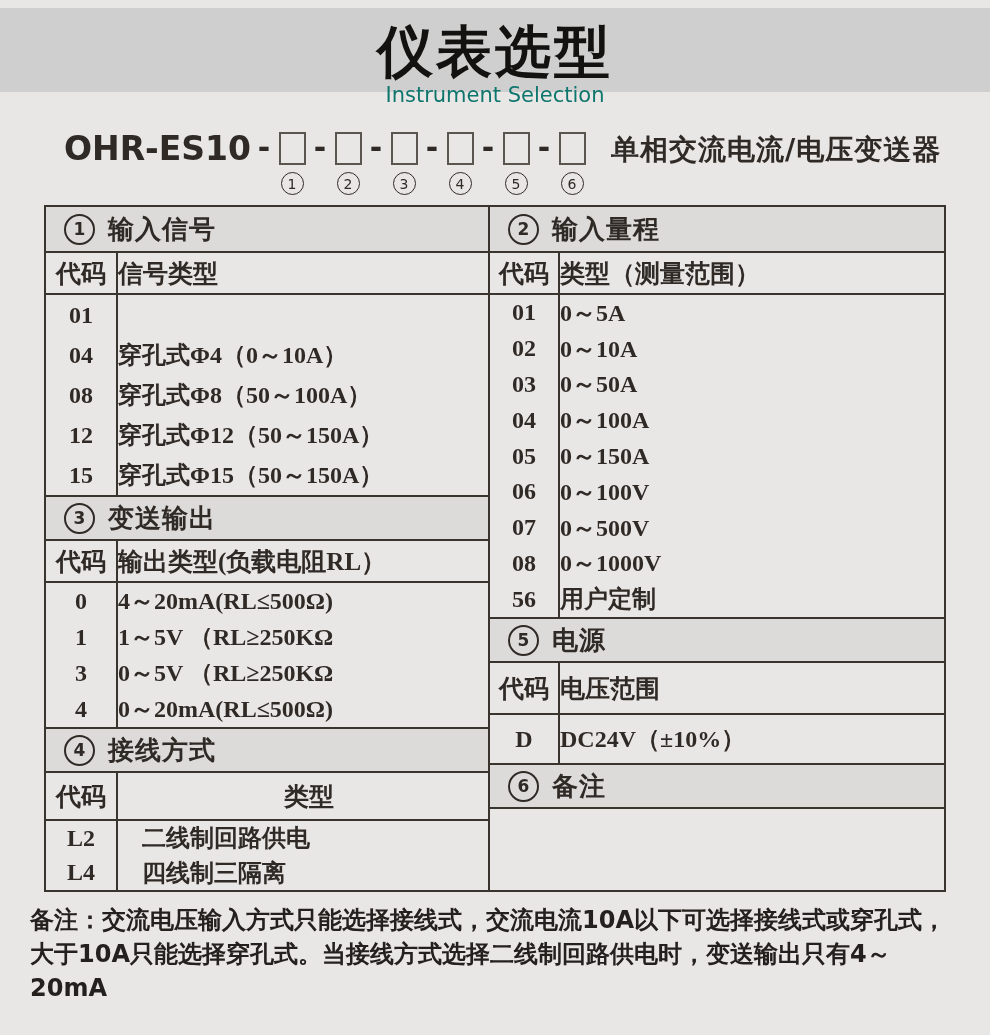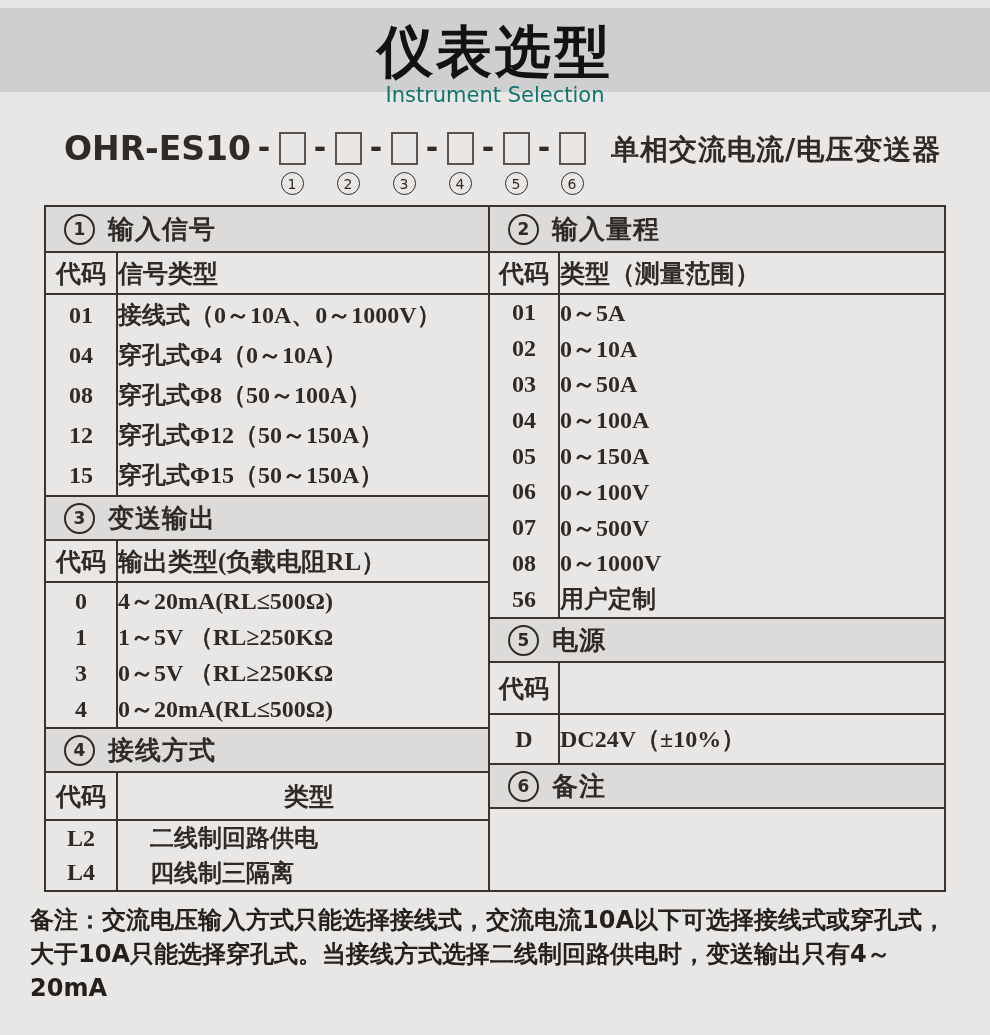--- a/index.html
+++ b/index.html
@@ -50,21 +50,21 @@
   .ttype{flex:1;display:flex;align-items:center;font-weight:700;box-sizing:border-box;}
   .hdr-center .ttype{justify-content:center;padding-left:12px;}
 
   .sec-body{display:flex;flex-direction:column;flex:none;font-size:24px;}
   .sec-body .trow{flex:1;}
 
   .body-input-signal{height:200px;}
   .body-output{height:144px;}
   .hdr-wiring{height:48px;}
   .body-wiring{flex:1;}
-  .body-wiring .ttype{padding-left:32px;text-align:right;}
+  .body-wiring .ttype{padding-left:24px;text-align:right;}
   .body-input-range{height:322px;}
   .hdr-power{height:52px;}
   .body-power{height:48px;}
   .body-remark{flex:1;padding:10px 0 0 17px;font-size:25px;font-weight:700;}
 
   
   .footnote{margin:11px 30px 0 30px;font-size:24px;font-weight:700;line-height:34px;color:#24201d;}
 </style>
 </head>
 <body>
@@ -121,21 +121,20 @@
           </span>
         <span class="bt">输入信号</span>
       </div>
       <div class="sec-header">
         <div class="tcode">代码</div>
         <div class="ttype">信号类型</div>
       </div>
       <div class="sec-body body-input-signal">
         <div class="trow">
           <div class="tcode">01</div>
-          <div class="ttype">接线式（0～10A、0～1000V）</div>
         </div>
         <div class="trow">
           <div class="tcode">04</div>
           <div class="ttype">穿孔式Φ4（0～10A）</div>
         </div>
         <div class="trow">
           <div class="tcode">08</div>
           <div class="ttype">穿孔式Φ8（50～100A）</div>
         </div>
         <div class="trow">
@@ -251,20 +250,21 @@
       </div>
 
       <div class="banner">
         <span class="circ">
             <i>5</i>
           </span>
         <span class="bt">电源</span>
       </div>
       <div class="sec-header hdr-power">
         <div class="tcode">代码</div>
+        <div class="ttype">电压范围</div>
       </div>
       <div class="sec-body body-power">
         <div class="trow">
           <div class="tcode">D</div>
           <div class="ttype">DC24V（±10%）</div>
         </div>
       </div>
 
       <div class="banner">
         <span class="circ">

